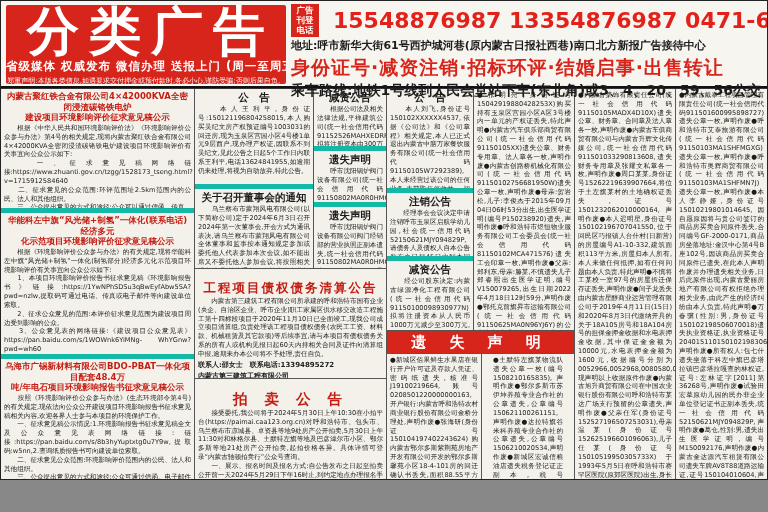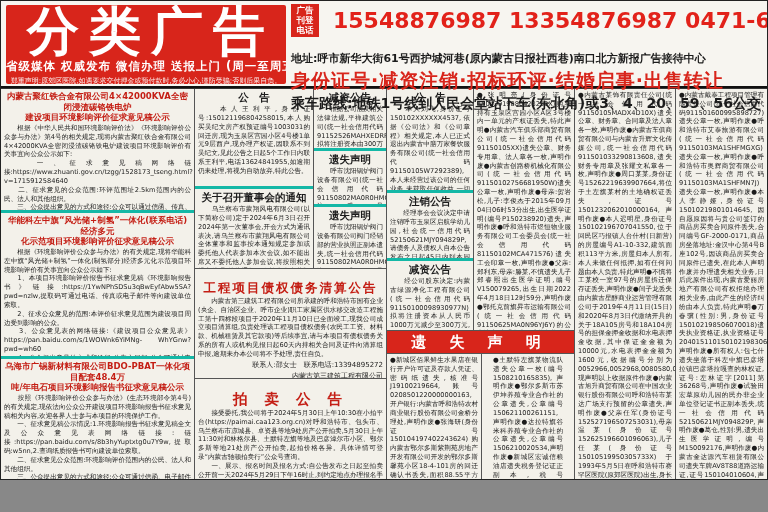--- a/index.html
+++ b/index.html
@@ -18,39 +18,39 @@
   .big-title { font-size:52px; font-weight:900; letter-spacing:10px; line-height:1.02; padding-left:10px; white-space:nowrap; }
   .tagline { font-size:11.5px; font-weight:bold; letter-spacing:1px; margin-top:1px; white-space:nowrap; }
   .disclaimer { font-size:7px; white-space:nowrap; margin-top:2px; opacity:.95; }
   .mast-right { position:absolute; left:290px; top:3px; right:2px; }
   .mr-row1 { display:flex; align-items:center; gap:14px; }
   .phone-badge {
     background:#d8251b; color:#fff; font-size:8.5px; font-weight:bold;
     width:28px; text-align:center; line-height:1.15; padding:2px 1px; white-space:pre-line; flex:0 0 auto;
   }
   .phones { color:#e2221a; font-size:22px; font-weight:900; letter-spacing:0px; white-space:nowrap; }
-  .address { font-size:11px; font-weight:bold; margin-top:14px; white-space:nowrap; }
+  .address { font-size:11px; font-weight:bold; margin-top:1px; white-space:nowrap; }
   .services { color:#d8251b; font-size:19px; font-weight:900; letter-spacing:1px; margin-top:2px; white-space:nowrap; }
   .route { font-size:14px; font-weight:900; margin-top:1px; white-space:nowrap; }
   
   .paper-body { display:flex; height:423px; width:100%; border-top:1px solid #333; background:#f3f1ea; }
   .col { border-right:1.5px solid #555; overflow:hidden; height:100%; }
   .col:last-child { border-right:none; }
   .colA { width:194px; }
   .colBC { width:192px; display:flex; flex-direction:column; }
   .colDE { width:188px; display:flex; flex-direction:column; }
   .colF { width:101px; }
   .colG { flex:1; }
-  .notice { border-bottom:3px solid #14b8a6; padding:1px 3px 2px 3px; overflow:hidden; }
+  .notice { border-bottom:5px solid #14b8a6; padding:1px 3px 2px 3px; overflow:hidden; }
   .notice:last-child { border-bottom:none; }
   .n-head { text-align:center; font-weight:bold; font-size:10.5px; line-height:1.25; padding:1px 0; }
   .n-head.red { color:#c41e14; }
   .n-head.two-line { font-size:8.5px; white-space:pre-line; }
   .n-body { font-size:6.6px; line-height:1.34; text-align:justify; white-space:pre-line; }
-  .sign-center { font-size:7px; font-weight:normal; text-align:right; margin-top:1px; white-space:pre-line; }
+  .sign-center { font-size:7px; font-weight:bold; text-align:left; margin-top:1px; white-space:pre-line; }
   .bc-top { display:flex; height:180px; border-bottom:1px solid #555; }
   .colB { width:118px; overflow:hidden; }
   .colC { flex:1; border-left:1.5px solid #555; overflow:hidden; }
   .merged-1 { height:110px; border-bottom:1px solid #555; }
   .merged-2 { flex:1; }
   .m-head { text-align:center; color:#c41e14; font-weight:900; font-size:12.5px; letter-spacing:2px; padding-top:10px; }
   .m-head.auction { font-size:14.5px; letter-spacing:6px; }
   .de-top { display:flex; height:242px; border-bottom:1px solid #555; }
   .colD { width:86px; overflow:hidden; }
   .colE { flex:1; border-left:1.5px solid #555; overflow:hidden; padding:2px 3px; }
@@ -66,21 +66,21 @@
 </style>
 </head>
 <body>
 
 <div class="page">
 
   <div class="masthead">
     <div class="title-box">
       <div class="big-title">分类广告</div>
       <div class="tagline">省级媒体 权威发布 微信办理 送报上门 (周一至周五出刊)</div>
-      <div class="disclaimer">郑重声明:原郊区医院,如遇要求交付押金或预付款时,务必小心,谨防受骗;否则后果自负。</div>
+      <div class="disclaimer">郑重声明:本版各类信息,如遇要求交付押金或预付款时,务必小心,谨防受骗;否则后果自负。</div>
     </div>
     <div class="mast-right">
       <div class="mr-row1">
         <div class="phone-badge">广告
 刊登
 电话</div>
         <div class="phones">15548876987  13354876987  0471-6635651</div>
       </div>
       <div class="address">地址:呼市新华大街61号西护城河巷(原内蒙古日报社西巷)南口北方新报广告接待中心</div>
       <div class="services">身份证号·减资注销·招标环评·结婚启事·出售转让</div>

